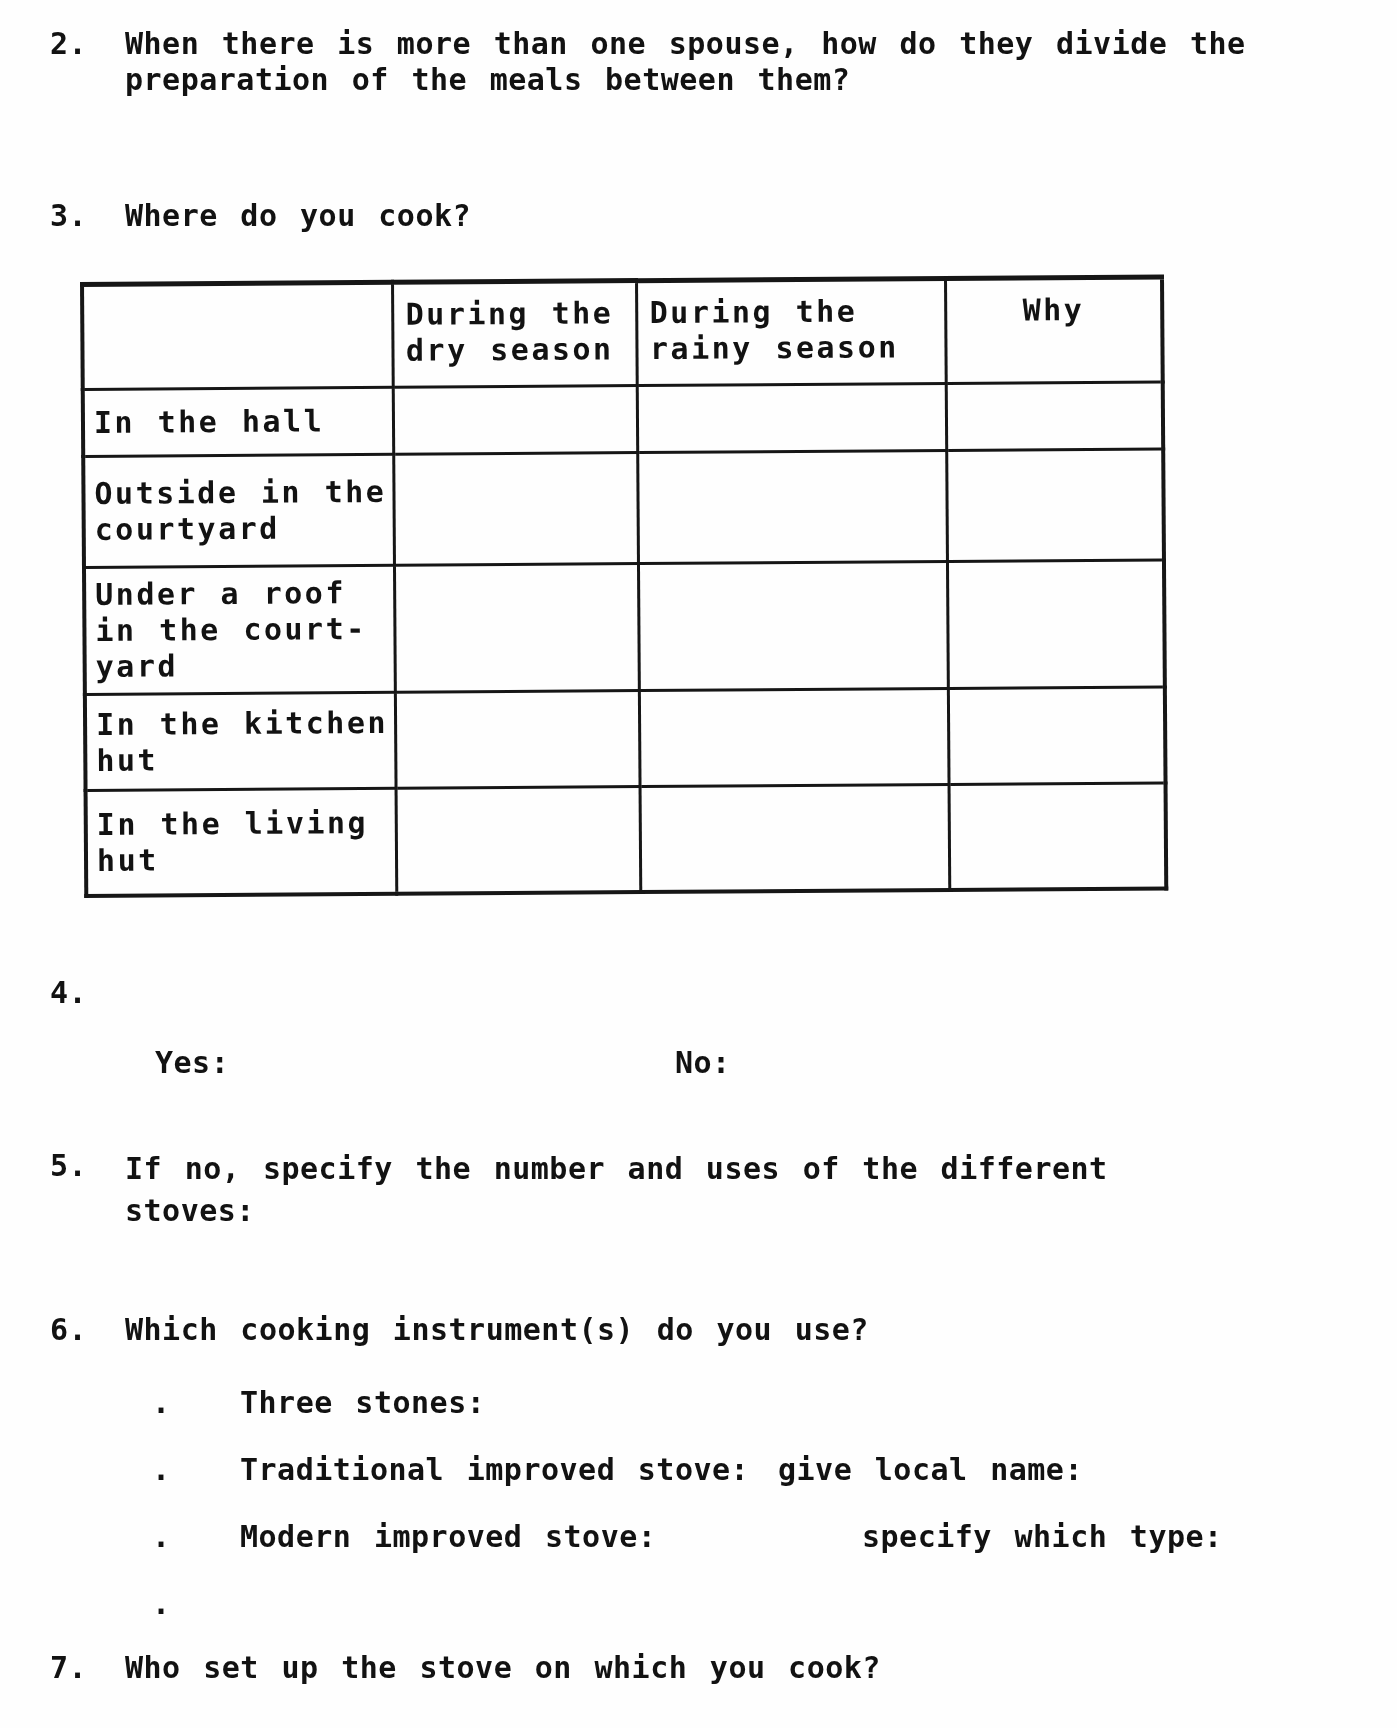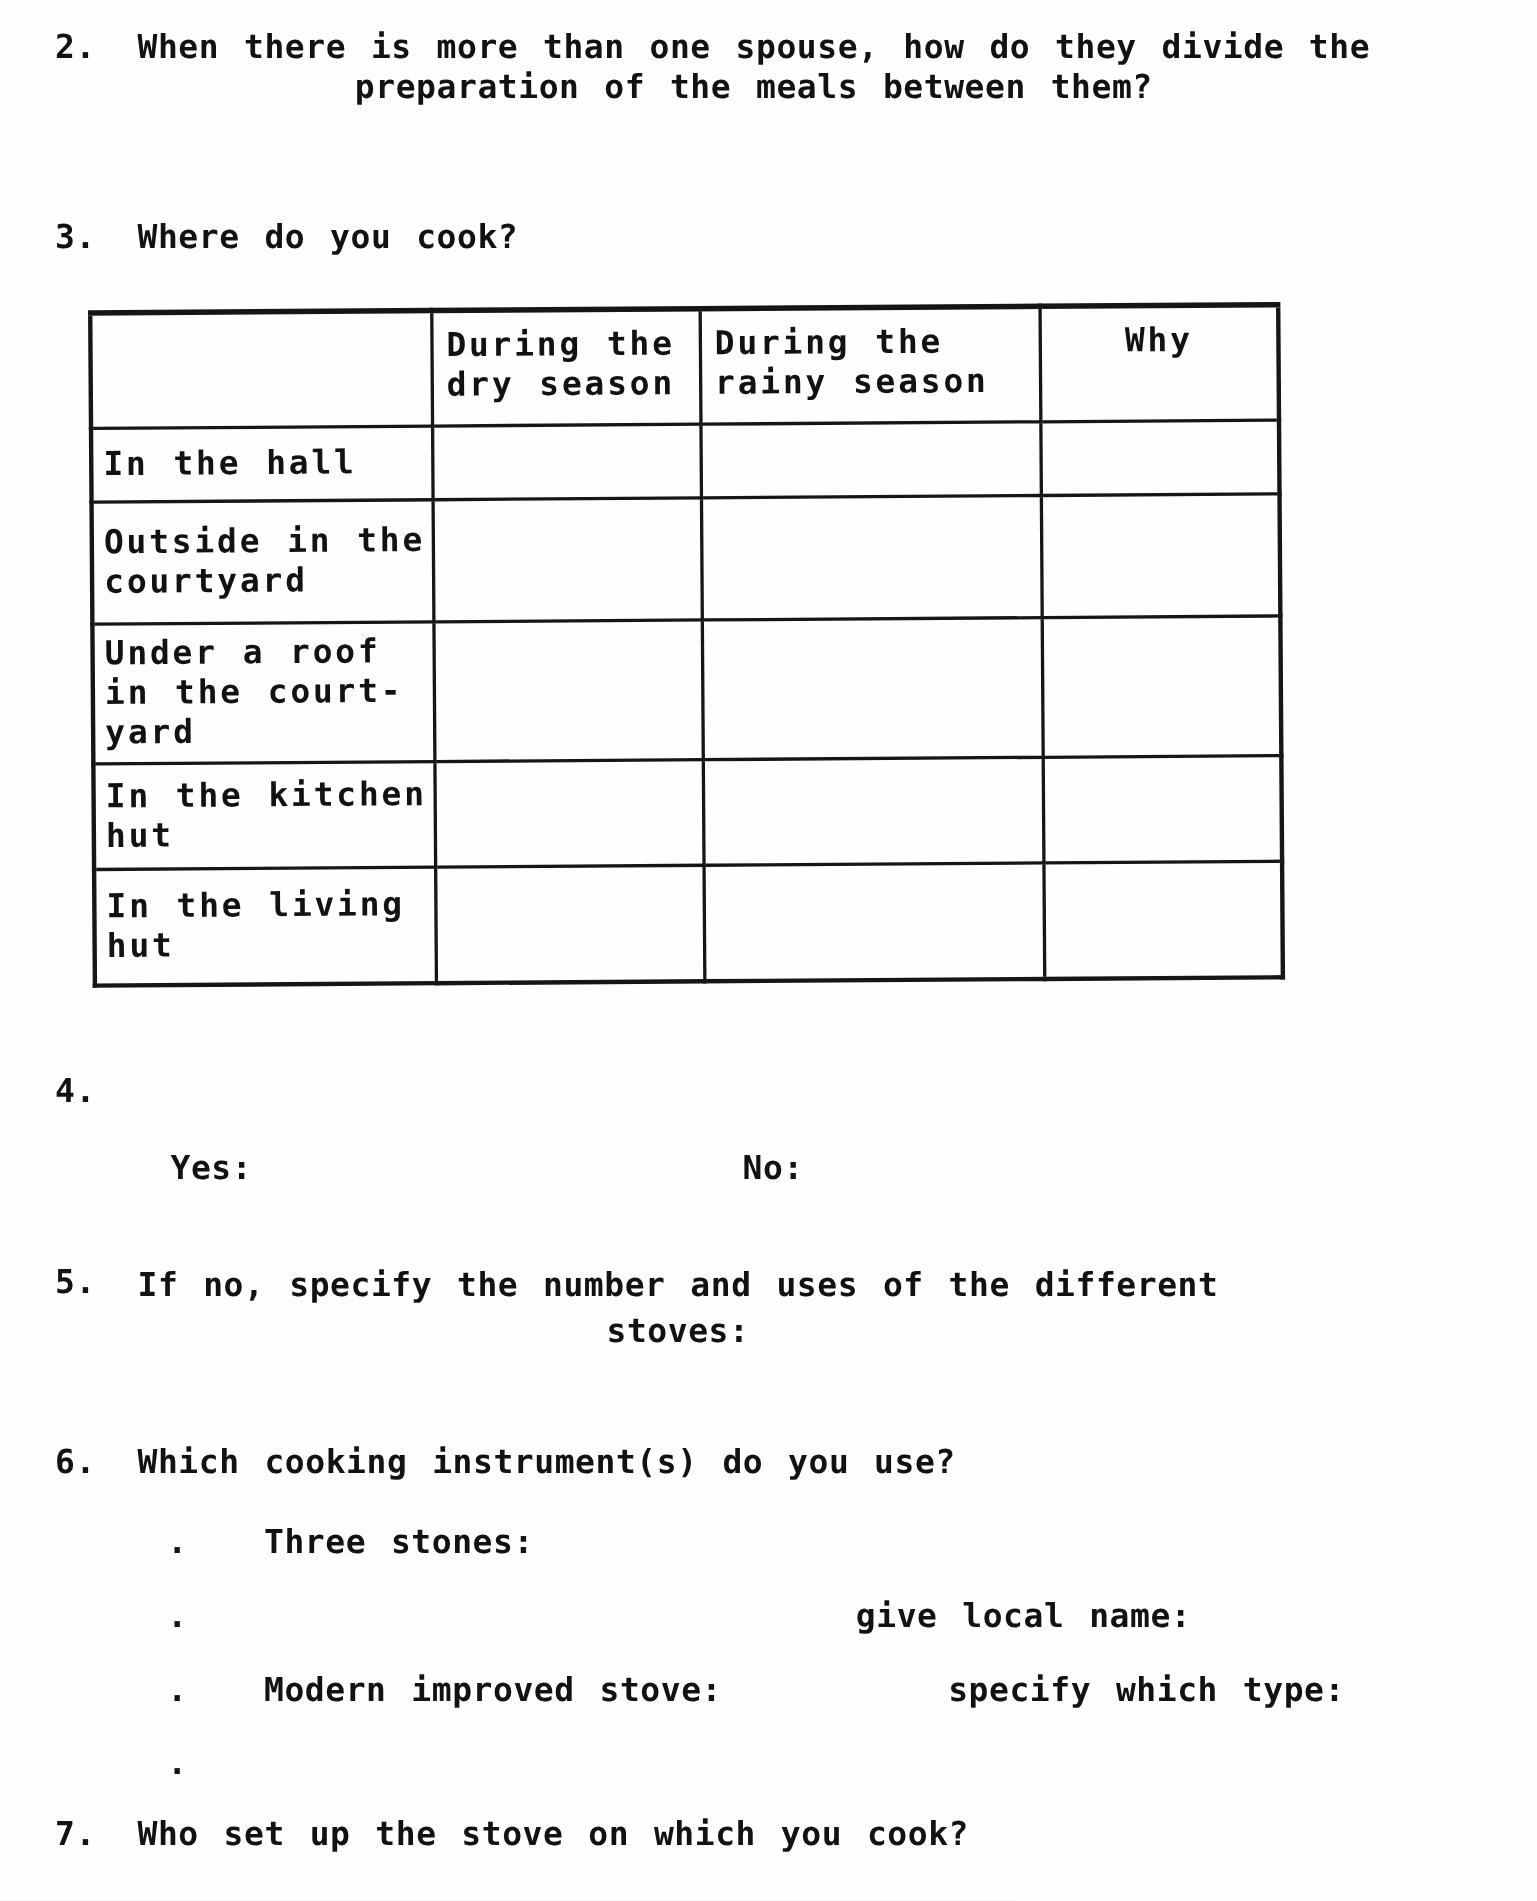--- a/index.html
+++ b/index.html
@@ -13,21 +13,21 @@
     font-family: "DejaVu Sans Mono", "Liberation Mono", monospace;
     font-weight: 700;
     font-size: 30px;
     line-height: 36px;
     letter-spacing: 0.5px;
     word-spacing: 4px;
     overflow: hidden;
   }
   .qrow { position: absolute; left: 50px; display: flex; }
   .qnum { width: 75px; flex: none; }
-  .qtext { flex: none; text-align: center; }
+  .qtext { flex: none; }
 
   
   table.cook {
     position: absolute;
     left: 80px;
     top: 282px;
     width: 1080px;
     border-collapse: collapse;
     table-layout: fixed;
     transform: rotate(-0.4deg);
@@ -164,20 +164,21 @@
       <div>Which cooking instrument(s) do you use?</div>
     </div>
   </div>
 
   <div class="bullet-row" style="top:1385px">
     <span class="bullet-dot">.</span>
     <span class="bullet-label">Three stones:</span>
   </div>
   <div class="bullet-row" style="top:1452px">
     <span class="bullet-dot">.</span>
+    <span class="bullet-label">Traditional improved stove:</span>
     <span class="bullet-note" style="left:778px">give local name:</span>
   </div>
   <div class="bullet-row" style="top:1519px">
     <span class="bullet-dot">.</span>
     <span class="bullet-label">Modern improved stove:</span>
     <span class="bullet-note" style="left:862px">specify which type:</span>
   </div>
   <div class="bullet-row" style="top:1586px">
     <span class="bullet-dot">.</span>
   </div>

